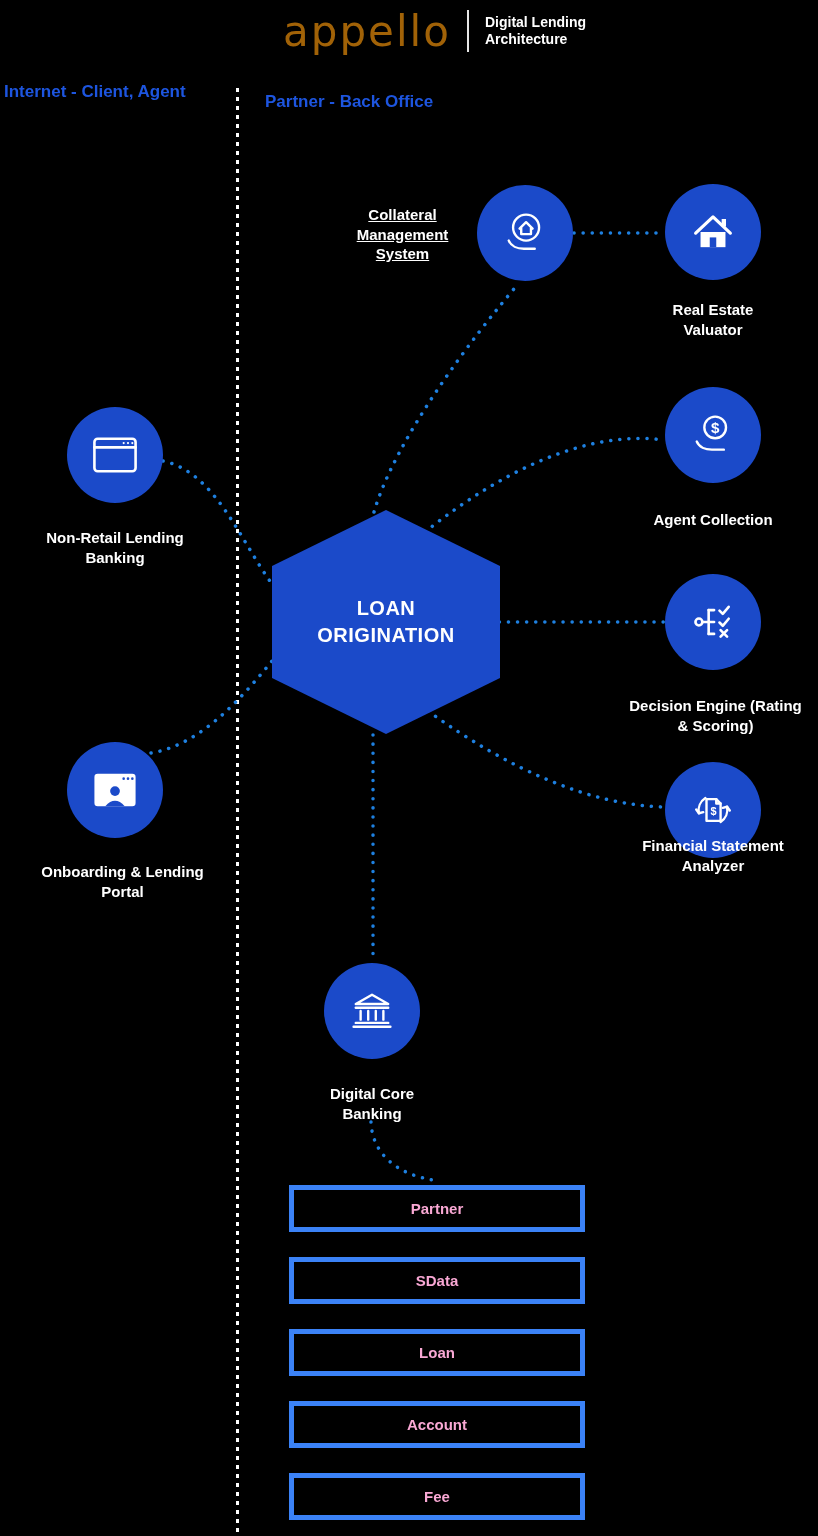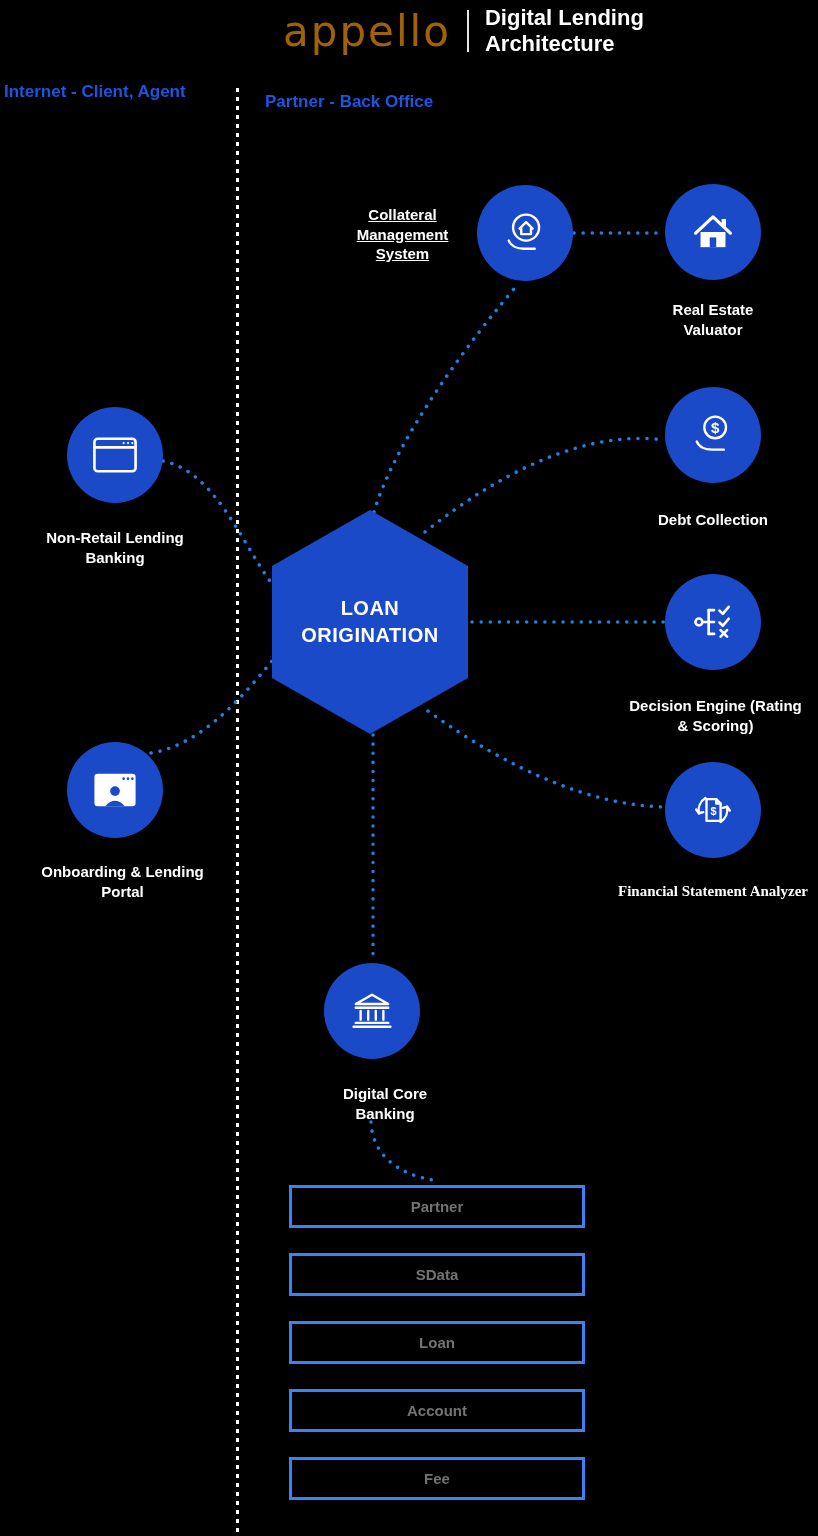--- a/index.html
+++ b/index.html
@@ -4,21 +4,21 @@
 <style>
   html,body{margin:0;padding:0;background:#000;}
   #canvas{
     position:relative;width:818px;height:1536px;background:#000;overflow:hidden;
     font-family:"Liberation Sans",sans-serif;color:#fff;
   }
   
   .header{position:absolute;top:0;left:283px;display:flex;align-items:center;gap:16px;height:62px;}
   .logo{font-family:"DejaVu Sans",sans-serif;font-size:42px;font-weight:400;letter-spacing:2px;color:#a16207;}
   .header-divider{width:2px;height:42px;background:#fff;opacity:.9;}
-  .header-title{font-size:22px;font-weight:bold;line-height:1.18;color:#fff;}
+  .header-title{font-size:14px;font-weight:bold;line-height:1.18;color:#fff;}
   
   .zone-label{position:absolute;font-size:17px;font-weight:bold;color:#1D55DF;white-space:nowrap;}
   .zone-left{left:4px;top:82px;}
   .zone-right{left:265px;top:92px;}
   
   .separator{
     position:absolute;left:236px;top:88px;width:3px;height:1448px;
     background:repeating-linear-gradient(to bottom,#fff 0 4px,transparent 4px 9px);
   }
   
@@ -28,29 +28,29 @@
   .node-circle{
     position:absolute;width:96px;height:96px;border-radius:50%;
     background:#1B4AC9;display:flex;align-items:center;justify-content:center;
   }
   .node-label{
     position:absolute;font-size:15px;font-weight:bold;color:#fff;
     text-align:center;line-height:1.3;
   }
   
   .hexagon{
-    position:absolute;left:272px;top:510px;width:196px;height:224px;background:#1B4AC9;
+    position:absolute;left:272px;top:510px;width:228px;height:224px;background:#1B4AC9;
     clip-path:polygon(50% 0%,100% 25%,100% 75%,50% 100%,0% 75%,0% 25%);
     display:flex;align-items:center;justify-content:center;
   }
   .hexagon-label{width:145px;text-align:center;font-size:20px;font-weight:bold;letter-spacing:.5px;line-height:1.35;color:#fff;}
   
   .modules{position:absolute;left:289px;top:1185px;width:296px;display:flex;flex-direction:column;gap:25px;}
   .module-box{
-    height:37px;border:3px solid #3b82f6;background:#000;color:#737373;
+    height:37px;border:5px solid #3b82f6;background:#000;color:#f9a8d4;
     display:flex;align-items:center;justify-content:center;
     font-size:15px;font-weight:bold;
   }
   .icon svg{display:block;}
 </style>
 </head>
 <body>
 
 <div id="canvas">
 
@@ -137,21 +137,21 @@
 
   <div class="node-circle" style="left:665px;top:387px;">
     <span class="icon">
       <svg width="52" height="52" viewBox="0 0 48 48" fill="none" stroke="#fff" stroke-width="2.2" stroke-linecap="round" stroke-linejoin="round">
         <circle cx="26" cy="17" r="10"></circle>
         <text x="26" y="22" text-anchor="middle" font-size="14" font-family="Liberation Sans,sans-serif" font-weight="bold" fill="#fff" stroke="none">$</text>
         <path d="M9 30 C11 35 17 37.5 23 37.5 L34 37.5"></path>
       </svg>
     </span>
   </div>
-  <div class="node-label" style="left:633px;top:510px;width:160px;">Debt Collection</div>
+  <div class="node-label" style="left:633px;top:510px;width:160px;">Agent Collection</div>
 
   <div class="node-circle" style="left:665px;top:574px;">
     <span class="icon">
       <svg width="52" height="52" viewBox="0 0 48 48" fill="none" stroke="#fff" stroke-width="2.4" stroke-linecap="round" stroke-linejoin="round">
         <circle cx="11" cy="24" r="3.2"></circle>
         <path d="M14.5 24 H20"></path>
         <path d="M20 13 V35"></path>
         <path d="M20 13 H25"></path>
         <path d="M20 24 H25"></path>
         <path d="M20 35 H25"></path>
@@ -169,37 +169,37 @@
         <path d="M18 14 H27 L31 18 V34 H18 Z"></path>
         <path d="M27 14 V18 H31"></path>
         <text x="24.5" y="29" text-anchor="middle" font-size="10" font-family="Liberation Sans,sans-serif" font-weight="bold" fill="#fff" stroke="none">$</text>
         <path d="M11 27 A 13.5 13.5 0 0 1 17 13"></path>
         <path d="M11 27 l-2.5 -3.5 M11 27 l4 -1"></path>
         <path d="M37 21 A 13.5 13.5 0 0 1 31 35"></path>
         <path d="M37 21 l2.5 3.5 M37 21 l-4 1"></path>
       </svg>
     </span>
   </div>
-  <div class="node-label" style="left:618px;top:882px;width:190px;font-family:Liberation Serif, serif;">Financial Statement Analyzer</div>
+  <div class="node-label" style="left:618px;top:836px;width:190px;">Financial Statement Analyzer</div>
 
   <div class="node-circle" style="left:324px;top:963px;">
     <span class="icon">
       <svg width="52" height="52" viewBox="0 0 48 48" fill="none" stroke="#fff" stroke-width="2.2" stroke-linecap="round" stroke-linejoin="round">
         <path d="M9 17.5 L24 9 L39 17.5 Z"></path>
         <line x1="9" y1="21" x2="39" y2="21"></line>
         <line x1="13.5" y1="24" x2="13.5" y2="32"></line>
         <line x1="20.5" y1="24" x2="20.5" y2="32"></line>
         <line x1="27.5" y1="24" x2="27.5" y2="32"></line>
         <line x1="34.5" y1="24" x2="34.5" y2="32"></line>
         <line x1="9" y1="35" x2="39" y2="35"></line>
         <line x1="7" y1="38.5" x2="41" y2="38.5"></line>
       </svg>
     </span>
   </div>
-  <div class="node-label" style="left:325px;top:1084px;width:120px;">Digital Core Banking</div>
+  <div class="node-label" style="left:312px;top:1084px;width:120px;">Digital Core Banking</div>
 
   <div class="modules">
     <div class="module-box">Partner</div>
     <div class="module-box">SData</div>
     <div class="module-box">Loan</div>
     <div class="module-box">Account</div>
     <div class="module-box">Fee</div>
   </div>
 
 </div>

